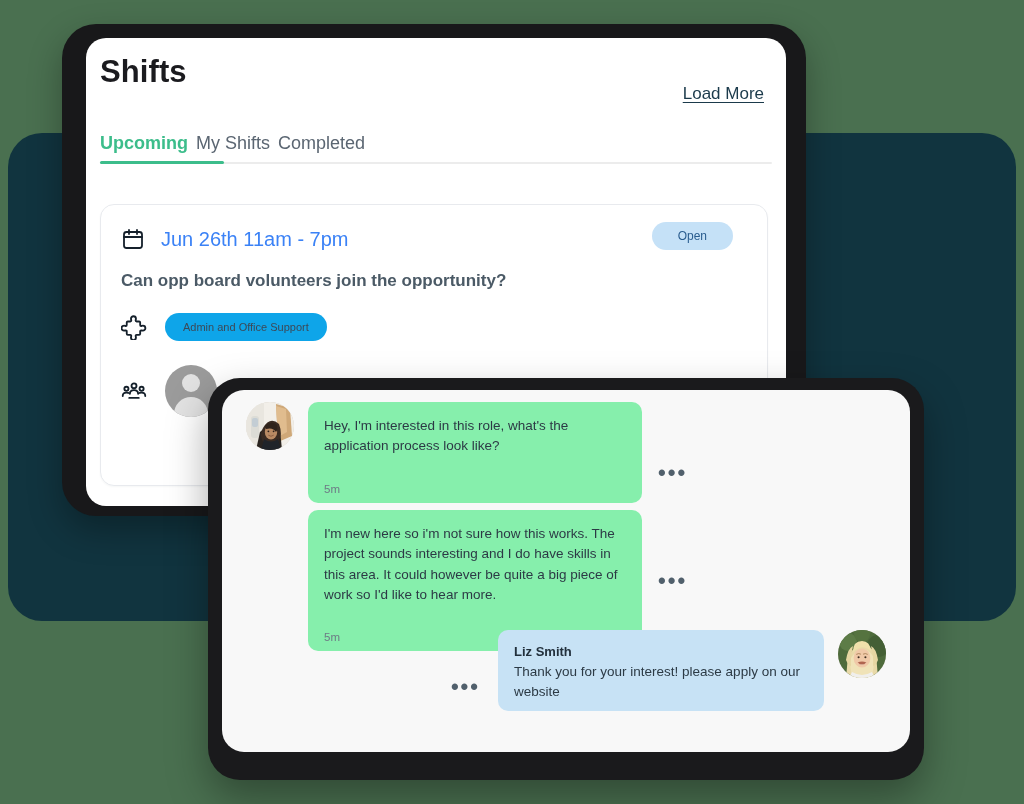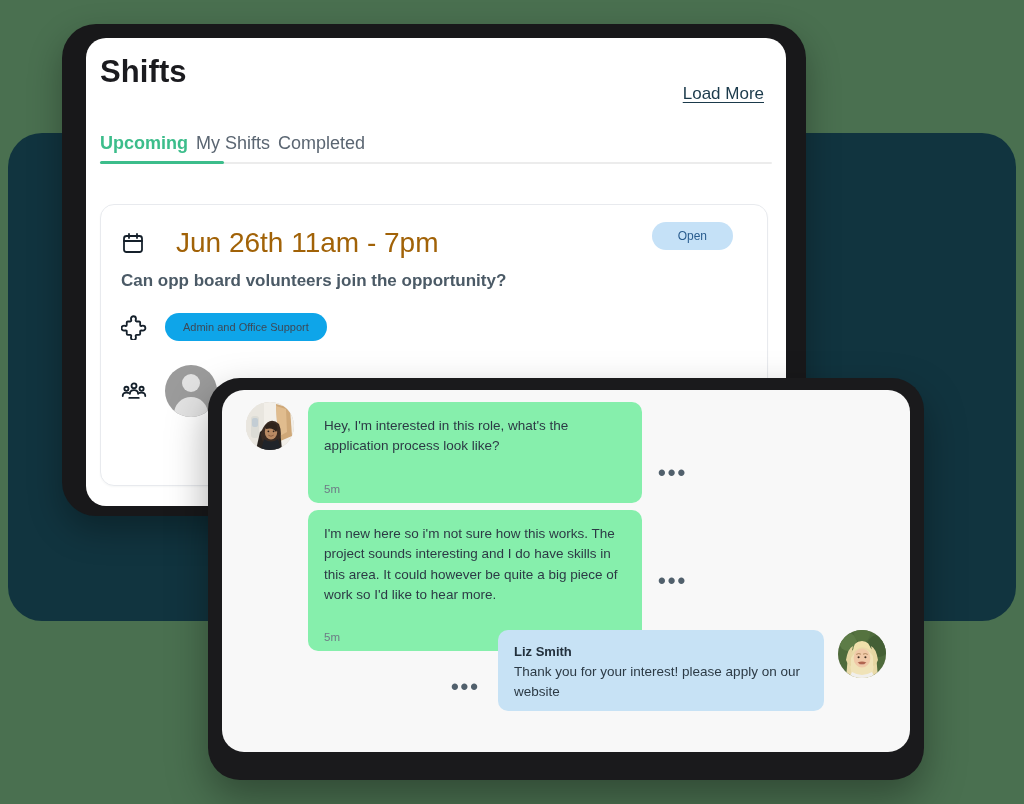--- a/index.html
+++ b/index.html
@@ -138,23 +138,23 @@
     right: 20px;
     display: flex;
     align-items: center;
   }
   .cal-icon {
     width: 24px;
     height: 24px;
     flex: 0 0 24px;
   }
   .datetime-text {
-    margin-left: 31px;
-    font-size: 28px;
-    color: #a16207;
+    margin-left: 16px;
+    font-size: 20px;
+    color: #3b82f6;
     font-weight: 500;
   }
   .open-badge {
     position: absolute;
     right: 14px;
     top: -5px;
     background: #c5e1f7;
     color: #2a5d8f;
     font-size: 12px;
     padding: 7px 26px;

